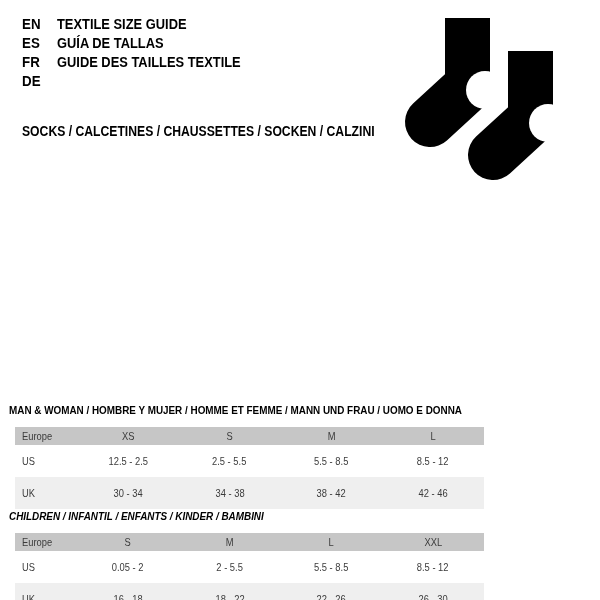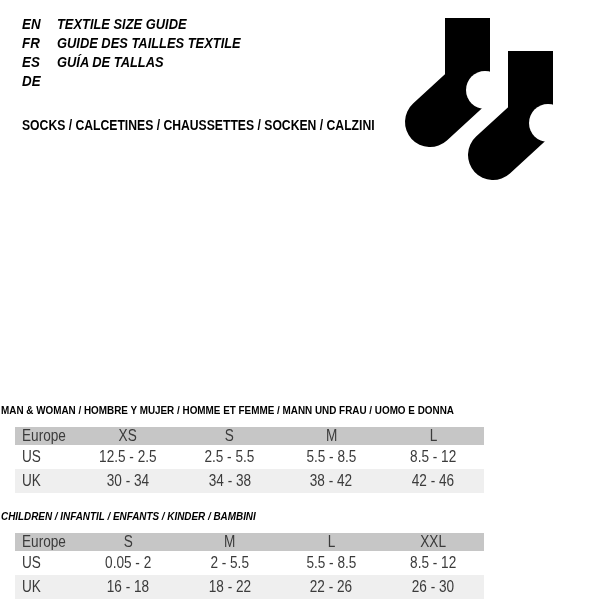--- a/index.html
+++ b/index.html
@@ -10,78 +10,78 @@
   }
 
   
   .sx-lang  { display:inline-block; white-space:nowrap; transform:scaleX(0.92); transform-origin:0 50%; }
   .sx-socks { display:inline-block; white-space:nowrap; transform:scaleX(0.84); transform-origin:0 50%; }
   .sx-title { display:inline-block; white-space:nowrap; transform:scaleX(0.86); transform-origin:0 50%; }
   .cellx    { display:inline-block; white-space:nowrap; transform:scaleX(0.85); transform-origin:50% 50%; }
   .region .cellx { transform-origin:0 50%; }
 
   
-  .lang-list { position:absolute; left:22px; top:14px; color:var(--ink,#000);font-style:italic; }
+  .lang-list { position:absolute; left:22px; top:14px; color:var(--ink,#000); }
   .lang-row  { display:flex; height:19px; align-items:center; }
   .lang-code { width:35px; font-size:14.5px; font-weight:700; flex:0 0 35px; }
   .lang-label{ font-size:14px; font-weight:700; }
 
   
   .category-line {
-    position:absolute; left:22px; top:116px; height:19px; line-height:19px;
+    position:absolute; left:22px; top:122px; height:19px; line-height:19px;
     font-size:14.5px; font-weight:700; color:var(--ink,#000);
   }
 
   
   .socks-icon { position:absolute; left:390px; top:0; width:210px; height:190px; }
   .socks-icon .ink  { fill:var(--ink,#000); }
   .socks-icon .foot { stroke:var(--ink,#000); stroke-width:50; stroke-linecap:round; }
   .socks-icon .heel { fill:#ffffff; }
 
   
   .table-title {
-    position:absolute; left:1px; height:14px; line-height:14px;
+    position:absolute; left:9px; height:14px; line-height:14px;
     font-size:11.5px; font-weight:700; color:var(--ink,#000);
   }
   .title-1 { top:403px; }
   .title-2 { top:509px;font-style:italic; }
 
   table.size-table {
     position:absolute; left:15px; width:469px;
     border-collapse:collapse; table-layout:fixed;
-    font-size:16px; color:var(--table-text,#3b3b3b);
+    font-size:11px; color:var(--table-text,#3b3b3b);
   }
   .table-1 { top:427px; }
   .table-2 { top:533px; }
   col.col-region { width:62px; }
   .size-table th, .size-table td {
     padding:0; margin:0; text-align:center; font-weight:400; vertical-align:middle;
   }
   .size-table thead th { height:18px; background:var(--table-header-bg,#c6c6c6); }
-  .size-table tbody td { height:24px; }
+  .size-table tbody td { height:32px; }
   .size-table tbody tr.zebra { background:var(--table-zebra-bg,#efefef); }
   .size-table .region { text-align:left; padding-left:7px; }
 </style>
 </head>
 <body>
 
 <div class="page">
 
   <div class="lang-list">
     <div class="lang-row">
       <span class="lang-code"><span class="sx-lang">EN</span></span>
       <span class="lang-label"><span class="sx-lang">TEXTILE SIZE GUIDE</span></span>
     </div>
     <div class="lang-row">
+      <span class="lang-code"><span class="sx-lang">ES</span></span>
+      <span class="lang-label"><span class="sx-lang">GUÍA DE TALLAS</span></span>
+    </div>
+    <div class="lang-row">
       <span class="lang-code"><span class="sx-lang">FR</span></span>
       <span class="lang-label"><span class="sx-lang">GUIDE DES TAILLES TEXTILE</span></span>
-    </div>
-    <div class="lang-row">
-      <span class="lang-code"><span class="sx-lang">ES</span></span>
-      <span class="lang-label"><span class="sx-lang">GUÍA DE TALLAS</span></span>
     </div>
     <div class="lang-row">
       <span class="lang-code"><span class="sx-lang">DE</span></span>
     </div>
   </div>
 
   <div class="category-line">
     <span class="sx-socks">SOCKS / CALCETINES / CHAUSSETTES / SOCKEN / CALZINI</span>
   </div>
 

